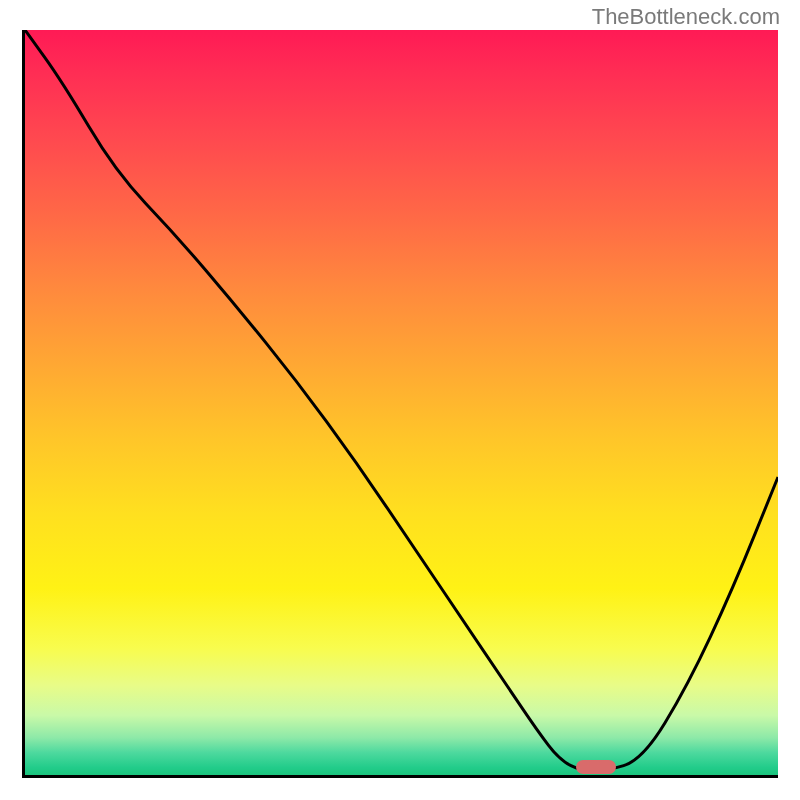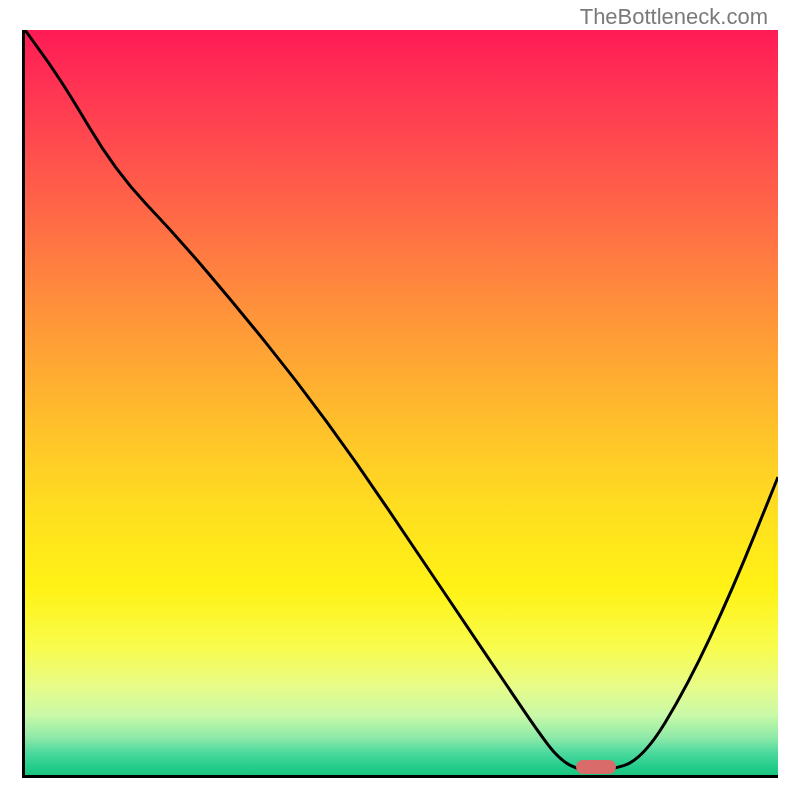--- a/index.html
+++ b/index.html
@@ -7,21 +7,21 @@
     width: 800px;
     height: 800px;
     background: #ffffff;
     font-family: Arial, sans-serif;
     position: relative;
     overflow: hidden;
   }
   .watermark {
     position: absolute;
     top: 4px;
-    right: 32px;
+    right: 20px;
     font-size: 22px;
     color: #7a7a7a;
     font-weight: 500;
     z-index: 10;
   }
   .chart-area {
     position: absolute;
     left: 22px;
     top: 30px;
     width: 756px;

